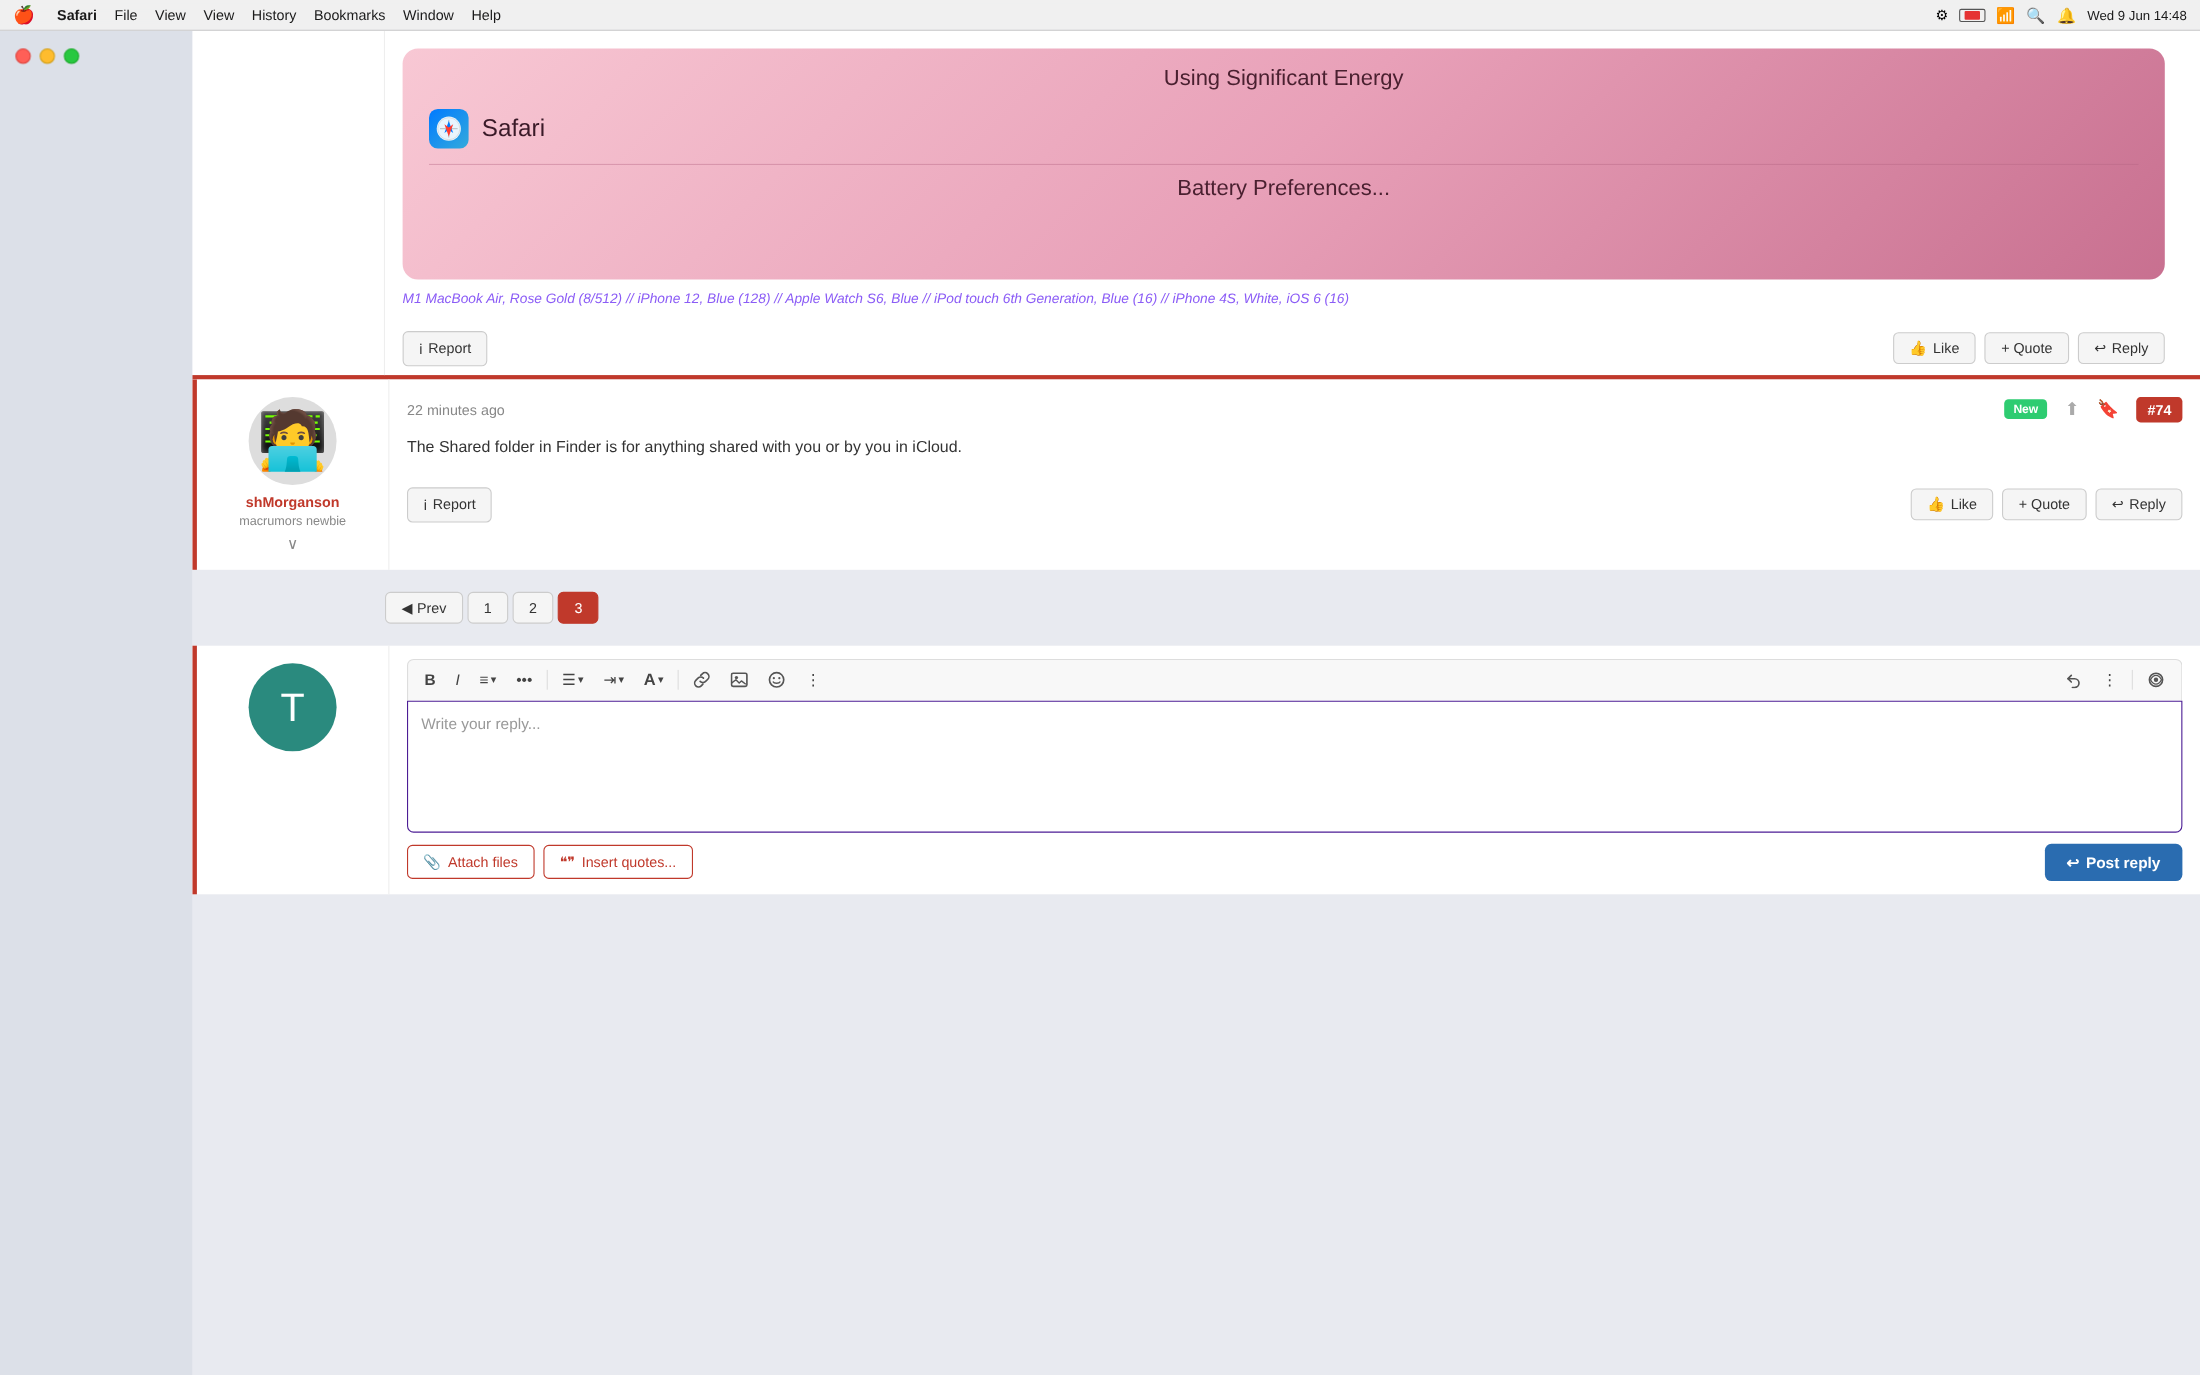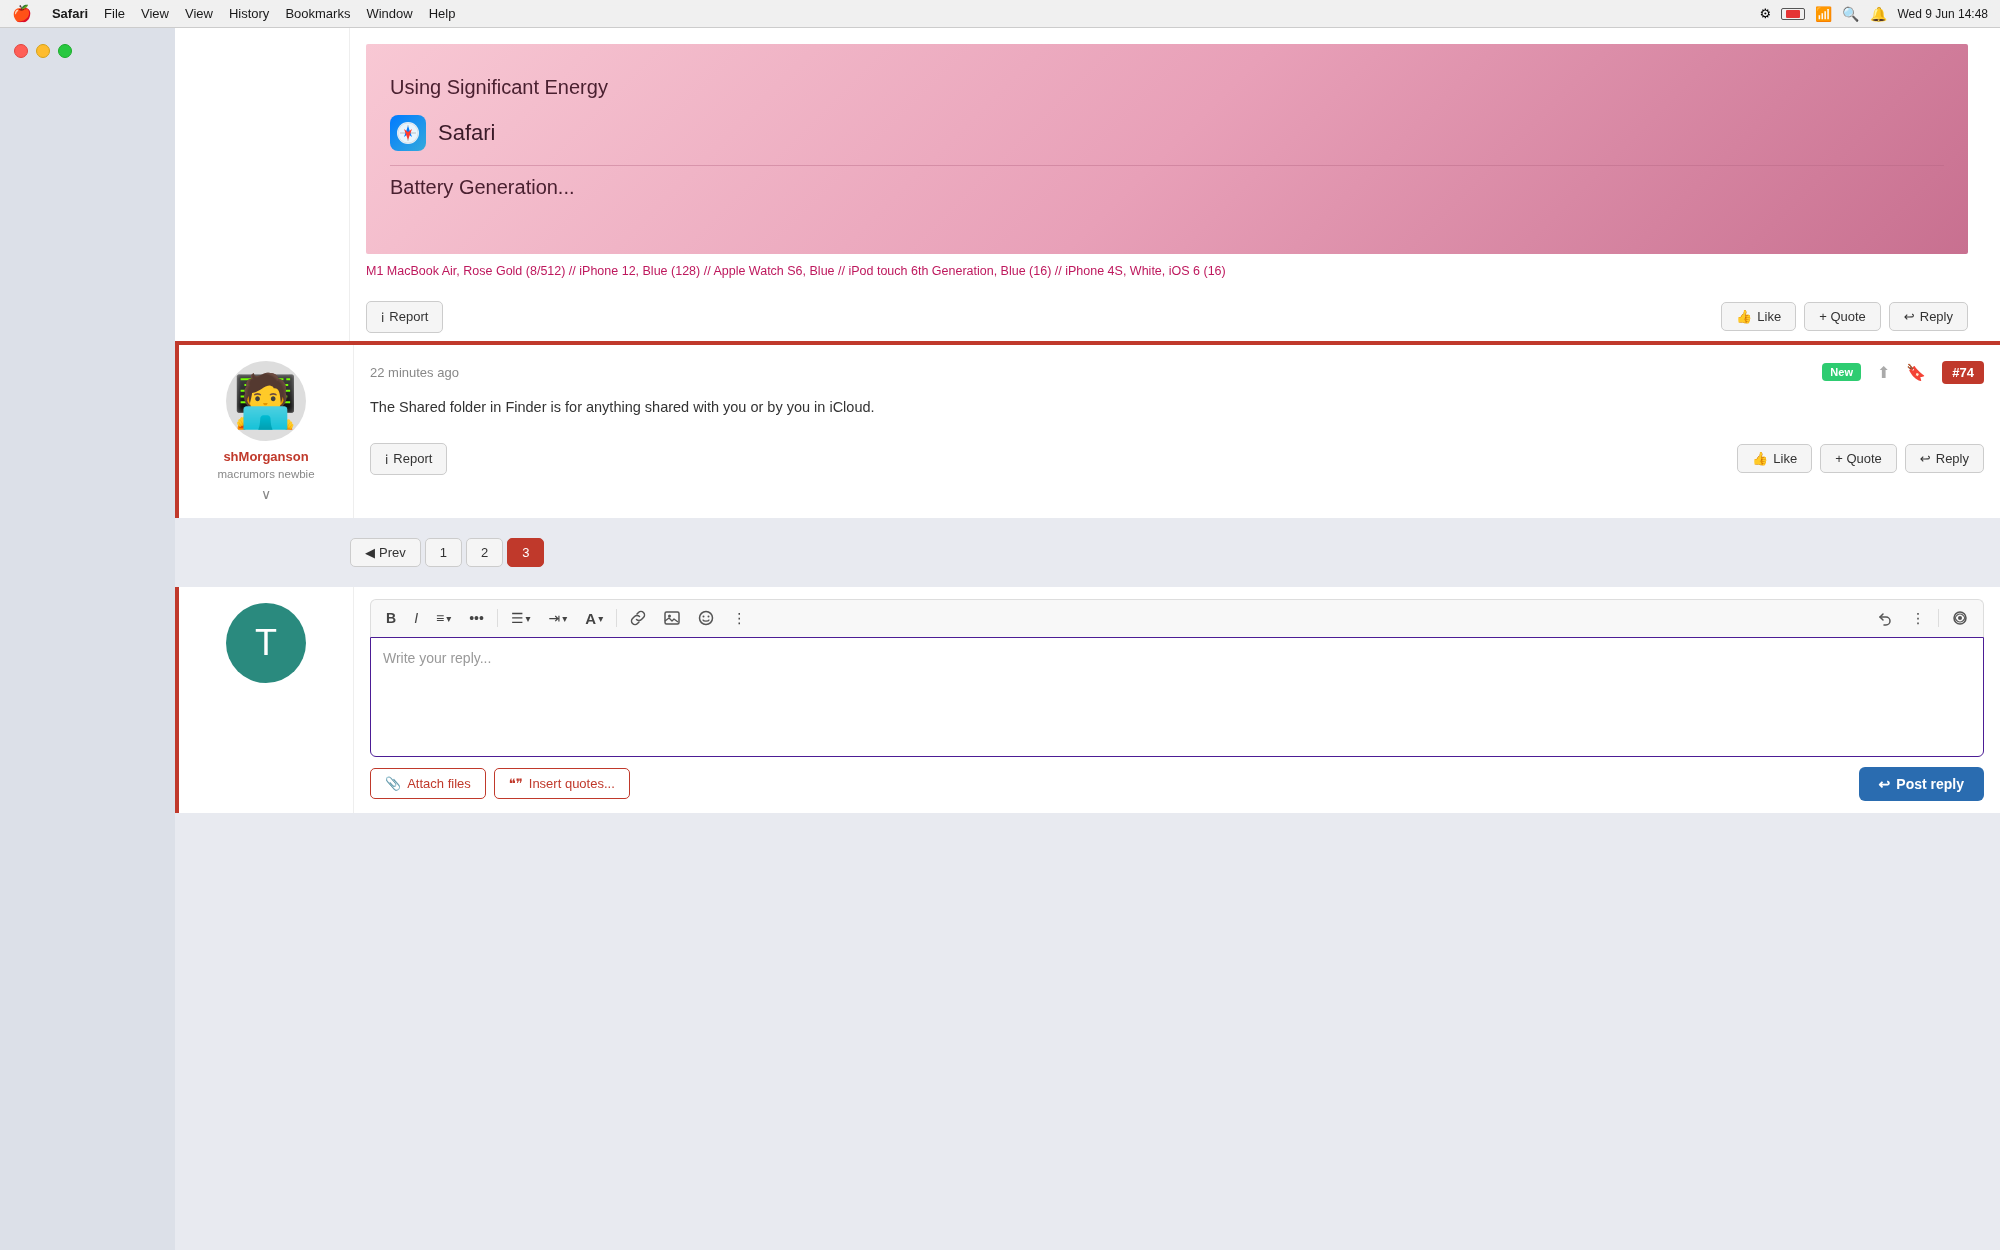--- a/index.html
+++ b/index.html
@@ -75,25 +75,26 @@
     
     .main {
       flex: 1;
       padding: 0 0 40px 0;
       background: #e8eaf0;
     }
 
     
     .battery-card {
       background: linear-gradient(135deg, #f8c8d4 0%, #e8a0b8 50%, #c87090 100%);
-      border-radius: 2px;
+      border-radius: 14px;
       margin: 8px 16px 0 0;
-      padding: 32px 24px;
+      padding: 16px 24px;
       position: relative;
       min-height: 210px;
+      text-align: center;
     }
     .battery-title {
       font-size: 20px;
       font-weight: 500;
       color: #4a2030;
       margin-bottom: 16px;
     }
     .battery-app-row {
       display: flex;
       align-items: center;
@@ -123,23 +124,24 @@
     .battery-prefs {
       font-size: 20px;
       color: #4a2030;
       font-weight: 400;
     }
 
     
     .device-sig {
       padding: 8px 16px 12px 0;
       font-size: 12.5px;
-      color: #be185d;
+      color: #8b5cf6;
       line-height: 1.5;
       margin-left: 0;
+      font-style: italic;
     }
 
     
     .post-actions {
       display: flex;
       justify-content: space-between;
       align-items: center;
       padding: 8px 16px 8px 0;
     }
     .action-btn {
@@ -509,21 +511,21 @@
                   <circle cx="12" cy="12" r="10" fill="none" stroke="#ccc" stroke-width="0.5"></circle>
                   <line x1="12" y1="4" x2="12" y2="20" stroke="#888" stroke-width="0.5"></line>
                   <line x1="4" y1="12" x2="20" y2="12" stroke="#888" stroke-width="0.5"></line>
                   <polygon points="12,5 16,16 12,13 8,16" fill="#007aff"></polygon>
                   <polygon points="12,19 8,8 12,11 16,8" fill="#ff3b30"></polygon>
                 </svg>
               </div>
               <div class="battery-app-name">Safari</div>
             </div>
             <div class="battery-divider"></div>
-            <div class="battery-prefs">Battery Generation...</div>
+            <div class="battery-prefs">Battery Preferences...</div>
           </div>
 
           <div class="device-sig">M1 MacBook Air, Rose Gold (8/512) // iPhone 12, Blue (128) // Apple Watch S6, Blue // iPod touch 6th Generation, Blue (16) // iPhone 4S, White, iOS 6 (16)</div>
 
           <div class="post-actions">
             <button class="action-btn">
               <span>ℹ</span>
               <span>Report</span>
             </button>
             <div class="action-btns-right">

